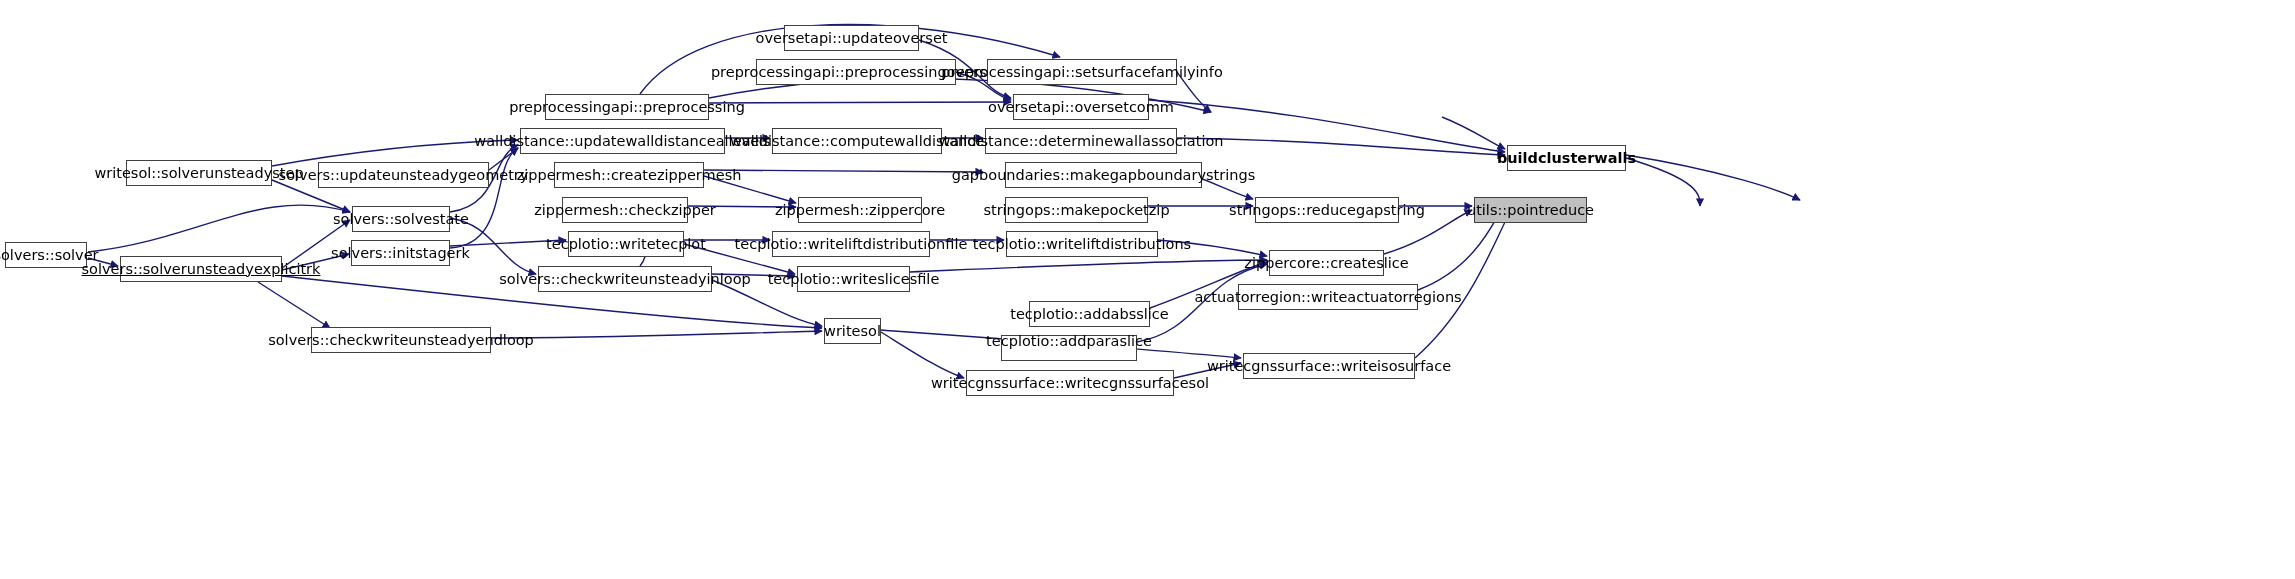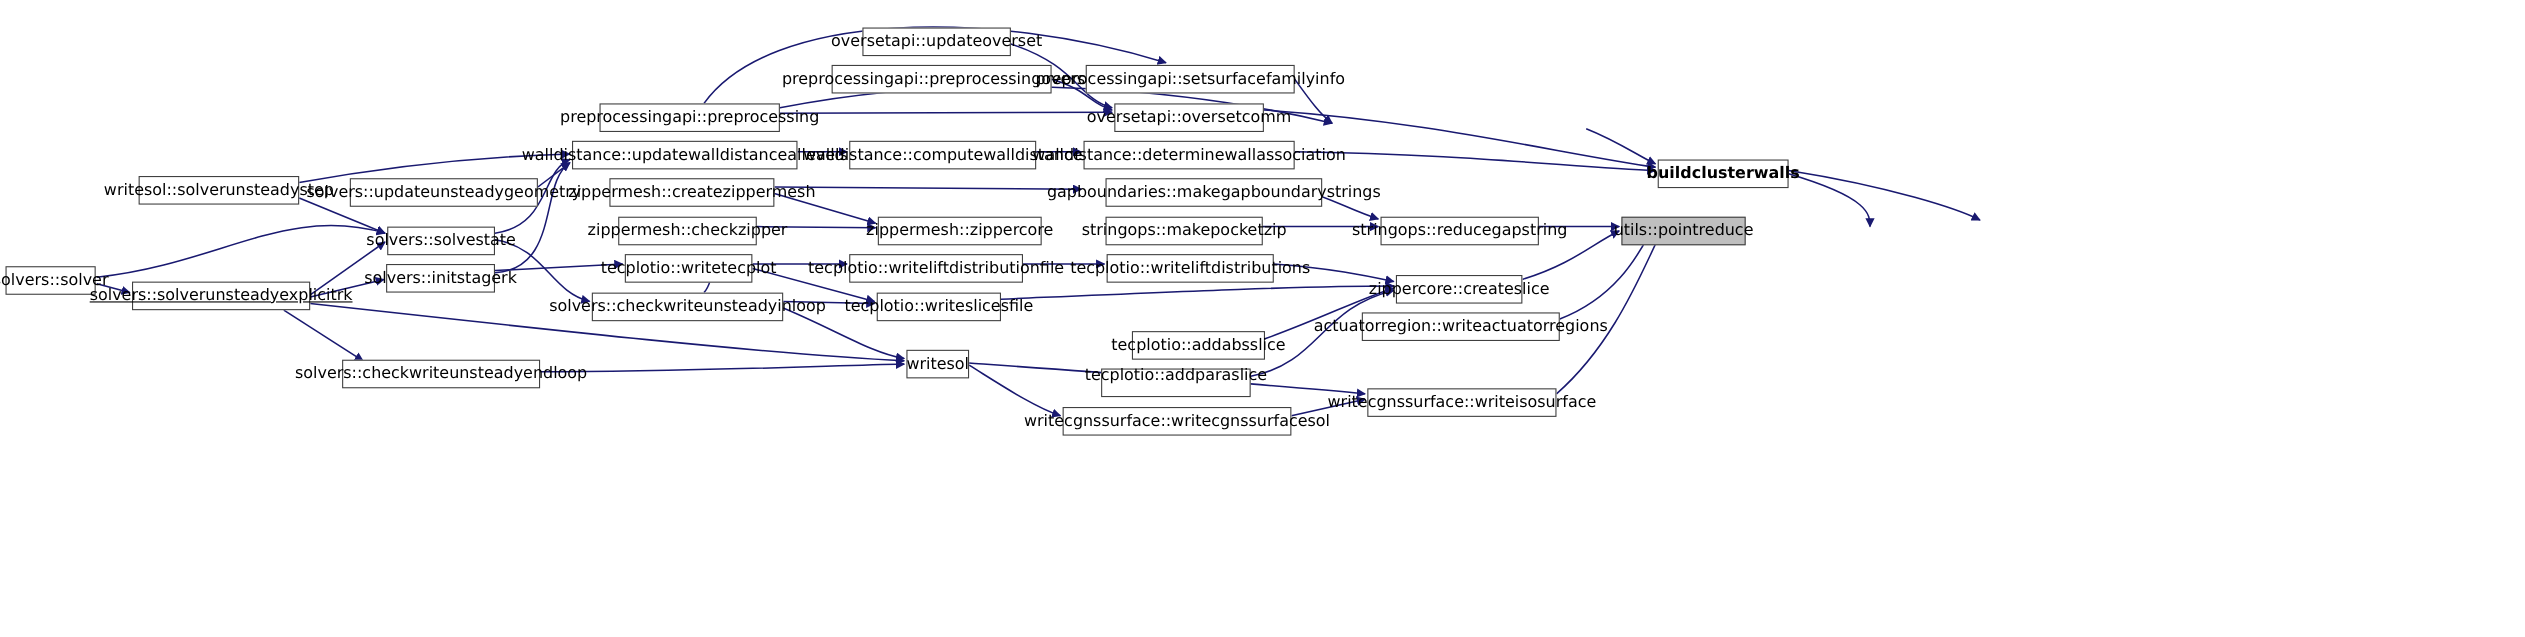--- a/index.html
+++ b/index.html
@@ -204,21 +204,21 @@
       </div>
       <div class="node" style="left: 784px; top: 25px; width: 135px;">
         <span>oversetapi::updateoverset</span>
       </div>
       <div class="node" style="left: 756px; top: 59px; width: 200px;">
         <span>preprocessingapi::preprocessingoverset</span>
       </div>
       <div class="node" style="left: 772px; top: 128px; width: 170px;">
         <span>walldistance::computewalldistance</span>
       </div>
-      <div class="node" style="left: 798px; top: 197px; width: 149px;">
+      <div class="node" style="left: 798px; top: 197px; width: 124px;">
         <span>zippermesh::zippercore</span>
       </div>
       <div class="node" style="left: 772px; top: 231px; width: 158px;">
         <span>tecplotio::writeliftdistributionfile</span>
       </div>
       <div class="node" style="left: 797px; top: 266px; width: 113px;">
         <span>tecplotio::writeslicesfile</span>
       </div>
       <div class="node" style="left: 824px; top: 318px; width: 57px;">
         <span>writesol</span>

